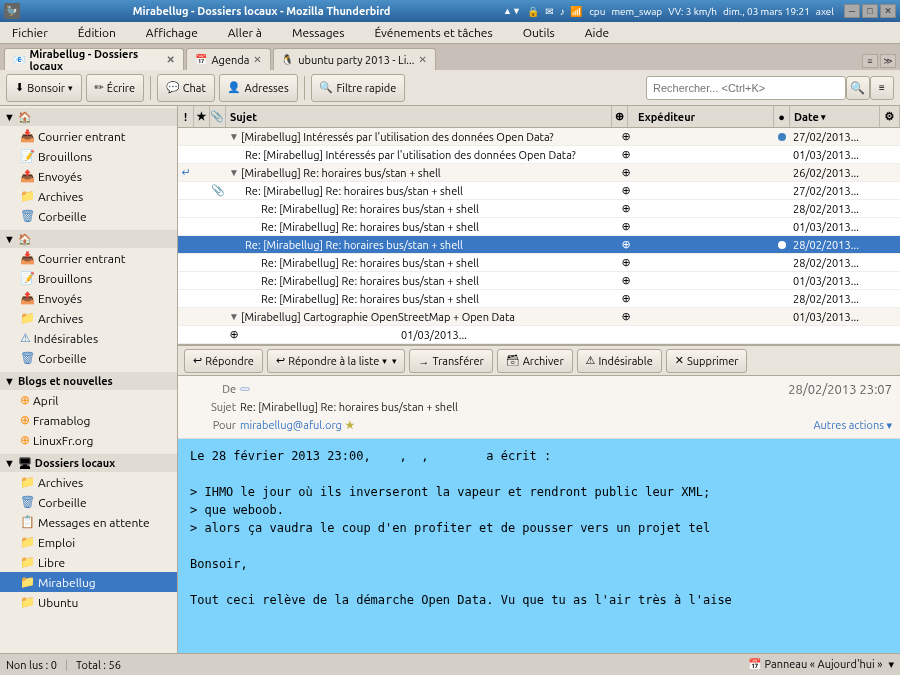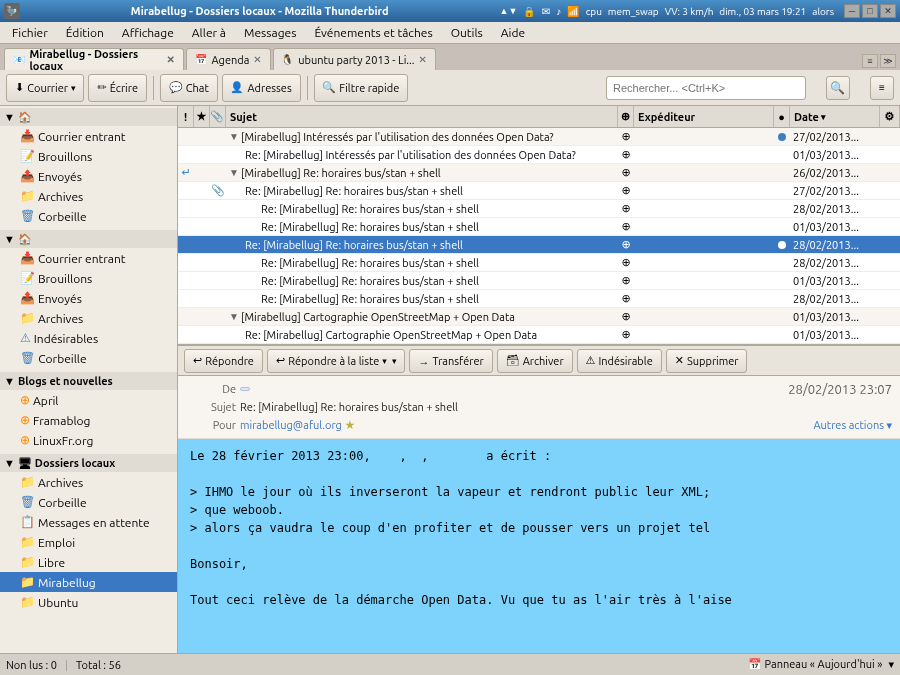--- a/index.html
+++ b/index.html
@@ -26,21 +26,21 @@
     .tray { display: flex; align-items: center; gap: 6px; font-size: 10px; color: #fff; }
 
     
     .menubar {
       height: 22px;
       background: #e8e4dc;
       display: flex;
       align-items: center;
       padding: 0 4px;
       border-bottom: 1px solid #b0a898;
-      gap: 2px;
+      gap: 14px;
     }
     .menu-item {
       padding: 2px 8px;
       font-size: 12px;
       cursor: pointer;
       border-radius: 2px;
     }
 
     
     .tabbar {
@@ -88,21 +88,21 @@
       cursor: pointer;
       display: flex;
       align-items: center;
       gap: 3px;
     }
     .toolbar-separator { width: 1px; height: 24px; background: #b0a898; margin: 0 2px; }
     .toolbar-search {
       margin-left: auto;
       display: flex;
       align-items: center;
-      gap: 20px;
+      gap: 0;
     }
     .search-box {
       height: 24px;
       width: 200px;
       border: 1px solid #b0a898;
       border-radius: 3px;
       padding: 0 6px;
       font-size: 11px;
       background: #fff;
     }
@@ -191,21 +191,21 @@
       padding: 0 4px;
       border-right: 1px solid #c0b8b0;
       cursor: pointer;
       white-space: nowrap;
     }
     .col-flag { width: 16px; justify-content: center; }
     .col-star { width: 16px; justify-content: center; }
     .col-attach { width: 16px; justify-content: center; }
     .col-subject { flex: 1; min-width: 200px; }
     .col-addr { width: 16px; justify-content: center; }
-    .col-expediteur { width: 140px; }
+    .col-expediteur { width: 140px; margin-left: 6px; }
     .col-unread { width: 16px; justify-content: center; }
     .col-date { width: 90px; align-items: center; }
     .col-extra { width: 20px; justify-content: center; }
 
     
     .email-list {
       flex: 1;
       overflow-y: auto;
       background: #fff;
     }
@@ -351,21 +351,21 @@
     <div class="tray">
       <span style="font-size:9px;">▲▼</span>
       <span style="font-size:10px;">🔒</span>
       <span>✉</span>
       <span>♪</span>
       <span>📶</span>
       <span>cpu</span>
       <span>mem_swap</span>
       <span>VV: 3 km/h</span>
       <span>dim., 03 mars 19:21</span>
-      <span>alors</span>
+      <span>axel</span>
     </div>
     <div style="display:flex;gap:2px;margin-left:8px;">
       <div class="titlebar-btn">─</div>
       <div class="titlebar-btn">□</div>
       <div class="titlebar-btn">✕</div>
     </div>
   </div>
 </div>
 
 <div class="menubar">
@@ -397,21 +397,21 @@
   </div>
   <div style="margin-left:auto;display:flex;gap:2px;padding-bottom:2px;">
     <div class="titlebar-btn" style="background:#d0c8c0;border:1px solid #b0a898;">≡</div>
     <div class="titlebar-btn" style="background:#d0c8c0;border:1px solid #b0a898;">≫</div>
   </div>
 </div>
 
 <div class="toolbar">
   <div class="toolbar-btn">
     <span>⬇</span>
-    <span>Courrier</span>
+    <span>Bonsoir</span>
     <span style="font-size:9px;">▾</span>
   </div>
   <div class="toolbar-btn">
     <span>✏</span>
     <span>Écrire</span>
   </div>
   <div class="toolbar-separator"></div>
   <div class="toolbar-btn">
     <span>💬</span>
     <span>Chat</span>
@@ -742,24 +742,20 @@
           <div class="email-cell cell-expediteur"></div>
           <div class="email-cell cell-unread"></div>
           <div class="email-cell cell-date">01/03/2013...</div>
           <div class="email-cell cell-extra"></div>
         </div>
 
         <div class="email-row">
           <div class="email-cell cell-flag"></div>
           <div class="email-cell cell-star"></div>
           <div class="email-cell cell-attach"></div>
-          <div class="email-cell cell-subject">
-            <span style="display:inline-block;width:16px;"></span>
-            <span>Re: [Mirabellug] Cartographie OpenStreetMap + Open Data</span>
-          </div>
           <div class="email-cell cell-addr">⊕</div>
           <div class="email-cell cell-expediteur"></div>
           <div class="email-cell cell-unread"></div>
           <div class="email-cell cell-date">01/03/2013...</div>
           <div class="email-cell cell-extra"></div>
         </div>
 
       </div>
     </div>
 

